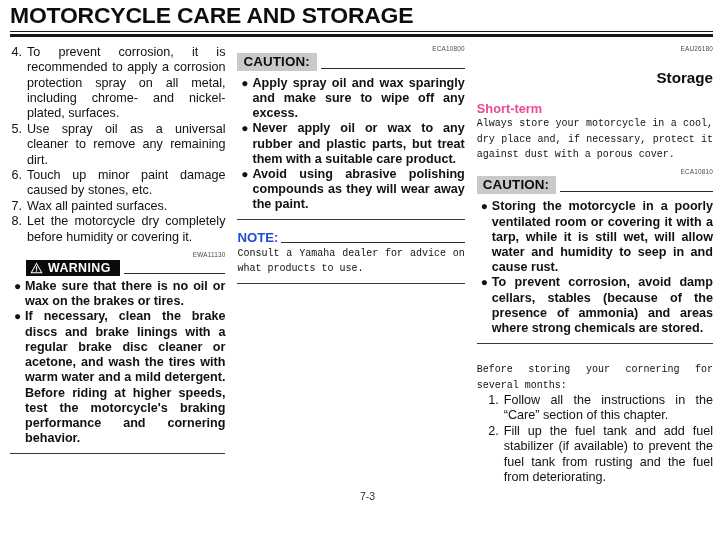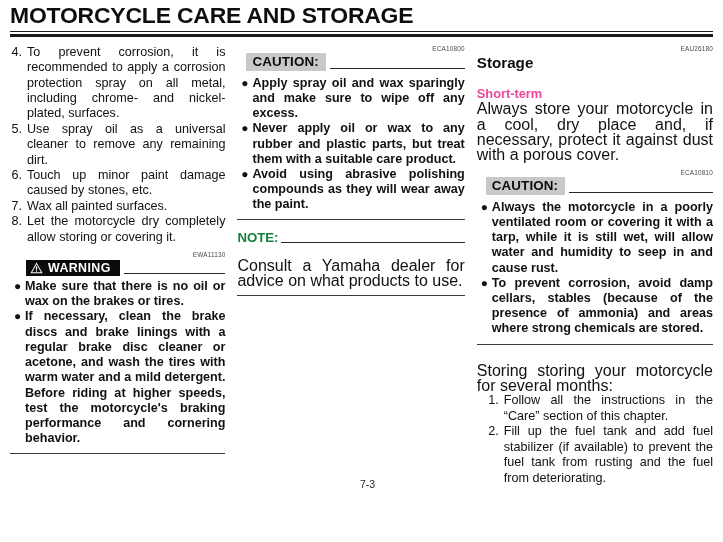--- a/index.html
+++ b/index.html
@@ -59,24 +59,25 @@
   .col {
     box-sizing: border-box;
     position: relative;
   }
   .col-left   { width: 230px; padding-right: 12px; }
   .col-mid    { width: 242px; padding-right: 12px; }
   .col-right  { width: 239px; }
 
   
   .body-text {
-    font-size: 16px;
+    font-size: 10px;
     line-height: 15.4px;
     text-align: justify;
     color: #111;
+    font-family: Liberation Mono, monospace;
   }
 
   
   ol.num-list {
     list-style: none;
     margin: 0;
     padding: 0;
   }
   ol.num-list > li {
     display: flex;
@@ -170,21 +171,20 @@
   .warn-bottom-rule {
     height: 1px;
     background: #3a3a3a;
     margin-top: 7px;
   }
 
   
   .caution-row {
     display: flex;
     align-items: center;
-    margin-left: 9px;
   }
   .caution-badge {
     background: #c9c9c9;
     color: #0d0d0d;
     font-weight: bold;
     font-size: 13.4px;
     padding: 1px 7px 2px 6px;
     line-height: 15px;
     letter-spacing: 0.1px;
   }
@@ -204,21 +204,21 @@
 
   
   .note-row {
     display: flex;
     align-items: center;
   }
   .note-label {
     font-weight: bold;
     font-size: 13.2px;
     line-height: 15px;
-    color: #15803d;
+    color: #1d4ed8;
   }
   .note-rule {
     flex: 1 1 auto;
     height: 1px;
     background: #2a2a2a;
     margin-left: 2px;
     align-self: flex-end;
     margin-bottom: 2px;
   }
 
@@ -234,21 +234,21 @@
     font-weight: bold;
     line-height: 15.4px;
     color: #ec4899;
   }
 
   
   .footer {
     position: absolute;
     left: 0;
     right: 0;
-    bottom: 20px;
+    bottom: 8px;
     text-align: center;
     font-size: 10.5px;
     color: #2b2b2b;
     margin-left: 12px;
   }
 
   .sp-6  { height: 6px; }
   .sp-10 { height: 10px; }
   .sp-14 { height: 14px; }
   .sp-18 { height: 18px; }
@@ -280,21 +280,21 @@
         <li>
           <span class="marker">6.</span>
           <span class="li-text">Touch up minor paint damage caused by stones, etc.</span>
         </li>
         <li>
           <span class="marker">7.</span>
           <span class="li-text">Wax all painted surfaces.</span>
         </li>
         <li>
           <span class="marker">8.</span>
-          <span class="li-text">Let the motorcycle dry completely allow storing or covering it.</span>
+          <span class="li-text">Let the motorcycle dry completely before humidity or covering it.</span>
         </li>
       </ol>
 
       <div class="sp-6"></div>
 
       <div class="doc-code">EWA11130</div>
 
       <div class="warn-row">
         <span class="warn-badge">
           <svg class="warn-tri" viewBox="0 0 26 24" aria-hidden="true">
@@ -348,61 +348,61 @@
 
       <div class="box-bottom-rule"></div>
 
       <div class="sp-10"></div>
 
       <div class="note-row">
         <span class="note-label">NOTE:</span>
         <span class="note-rule"></span>
       </div>
 
-      <div class="body-text" style="margin-top:13px;">Consult a Yamaha dealer for advice on what products to use.</div>
+      <div class="body-text" style="margin-top:1px;">Consult a Yamaha dealer for advice on what products to use.</div>
 
       <div class="box-bottom-rule" style="margin-top:7px;"></div>
     </div>
 
     <div class="col col-right">
 
       <div class="doc-code">EAU26180</div>
 
-      <div class="sec-title" style="margin-top:1px;">Storage</div>
+      <div class="sec-title" style="margin-top:16px;text-align:right;">Storage</div>
 
       <div class="sp-14"></div>
 
       <div class="sub-title">Short-term</div>
       <div class="body-text">Always store your motorcycle in a cool, dry place and, if necessary, protect it against dust with a porous cover.</div>
 
       <div class="sp-6"></div>
 
       <div class="doc-code">ECA10810</div>
 
       <div class="caution-row">
         <span class="caution-badge">CAUTION:</span>
         <span class="caution-rule"></span>
       </div>
 
       <ul class="bul-list" style="margin-top:5px;">
         <li>
           <span class="dot">●</span>
-          <span class="li-text">Always the motorcycle in a poorly ventilated room or covering it with a tarp, while it is still wet, will allow water and humidity to seep in and cause rust.</span>
+          <span class="li-text">Storing the motorcycle in a poorly ventilated room or covering it with a tarp, while it is still wet, will allow water and humidity to seep in and cause rust.</span>
         </li>
         <li>
           <span class="dot">●</span>
           <span class="li-text">To prevent corrosion, avoid damp cellars, stables (because of the presence of ammonia) and areas where strong chemicals are stored.</span>
         </li>
       </ul>
 
       <div class="box-bottom-rule" style="margin-top:7px;"></div>
 
       <div class="sp-18"></div>
 
-      <div class="body-text">Storing storing your motorcycle for several months:</div>
+      <div class="body-text">Before storing your cornering for several months:</div>
 
       <ol class="num-list" style="padding-left:10px;">
         <li>
           <span class="marker">1.</span>
           <span class="li-text">Follow all the instructions in the “Care” section of this chapter.</span>
         </li>
         <li>
           <span class="marker">2.</span>
           <span class="li-text">Fill up the fuel tank and add fuel stabilizer (if available) to prevent the fuel tank from rusting and the fuel from deteriorating.</span>
         </li>

